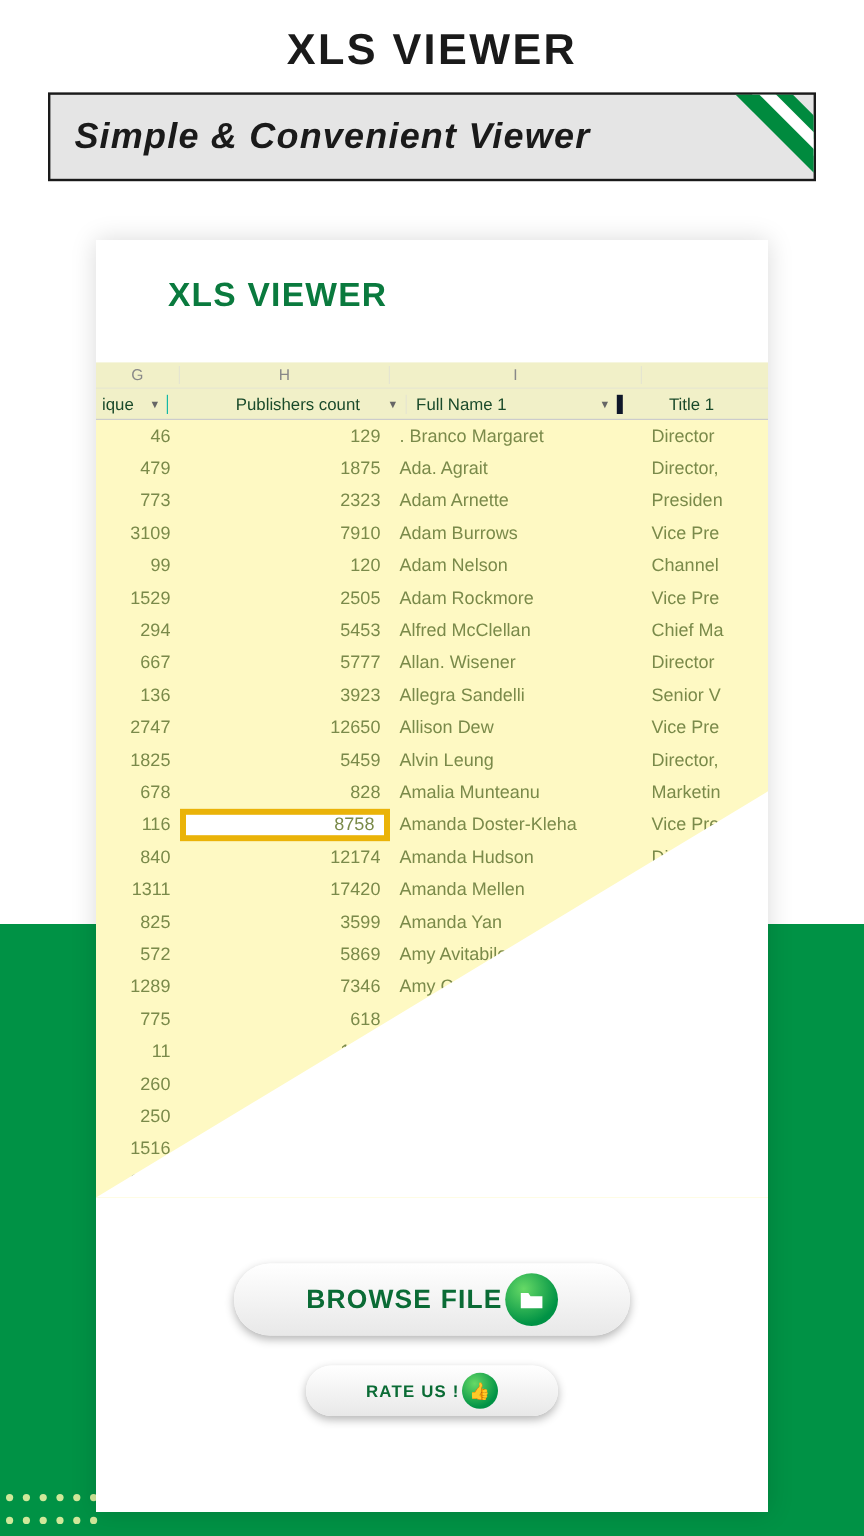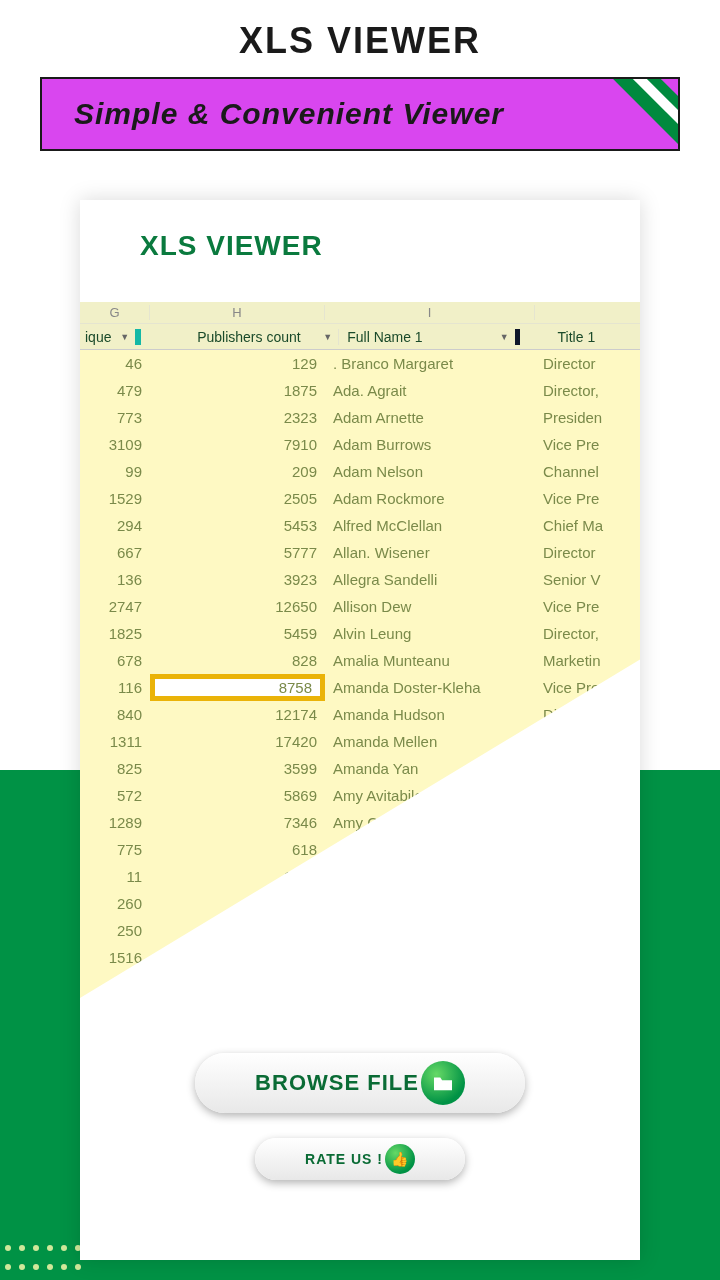--- a/index.html
+++ b/index.html
@@ -16,23 +16,23 @@
 }
 .main-title {
   text-align: center;
   font-size: 36px;
   font-weight: 900;
   letter-spacing: 2px;
   color: #1a1a1a;
   margin-bottom: 15px;
 }
 .subtitle-banner {
-  background: #d946ef;
+  background: #e5e5e5;
   border: 2px solid #1a1a1a;
-  padding: 18px 32px;
+  padding: 18px 20px;
   position: relative;
   overflow: hidden;
 }
 .subtitle-text {
   font-size: 30px;
   font-style: italic;
   font-weight: bold;
   color: #1a1a1a;
   letter-spacing: 1px;
 }
@@ -117,21 +117,21 @@
 .col-j { width: 105px; text-align: center; }
 .field-headers {
   display: flex;
   background: #f1f0c8;
   font-size: 14px;
   color: #1a4a2a;
   height: 26px;
   align-items: center;
   border-bottom: 1px solid #ccc;
 }
-.fh-g { width: 70px; padding-left: 5px; border-right: 6px solid #14b8a6; display: flex; align-items: center; }
+.fh-g { width: 70px; padding-left: 5px; border-right: 1px solid #14b8a6; display: flex; align-items: center; }
 .fh-h { width: 175px; padding-left: 8px; border-right: 1px solid #e5e5d0; display: flex; align-items: center; margin-left: 48px; }
 .fh-i { width: 210px; padding-left: 8px; border-right: 5px solid #0f172a; display: flex; align-items: center; }
 .fh-j { width: 105px; padding-left: 8px; display: flex; align-items: center; margin-left: 30px; }
 .filter-icon {
   margin-left: auto;
   margin-right: 6px;
   font-size: 9px;
   color: #666;
 }
 .data-rows {
@@ -294,21 +294,21 @@
           <div class="cell-j">Presiden</div>
         </div>
         <div class="data-row">
           <div class="cell-g">3109</div>
           <div class="cell-h">7910</div>
           <div class="cell-i">Adam Burrows</div>
           <div class="cell-j">Vice Pre</div>
         </div>
         <div class="data-row">
           <div class="cell-g">99</div>
-          <div class="cell-h">209</div>
+          <div class="cell-h">120</div>
           <div class="cell-i">Adam Nelson</div>
           <div class="cell-j">Channel</div>
         </div>
         <div class="data-row">
           <div class="cell-g">1529</div>
           <div class="cell-h">2505</div>
           <div class="cell-i">Adam Rockmore</div>
           <div class="cell-j">Vice Pre</div>
         </div>
         <div class="data-row">

